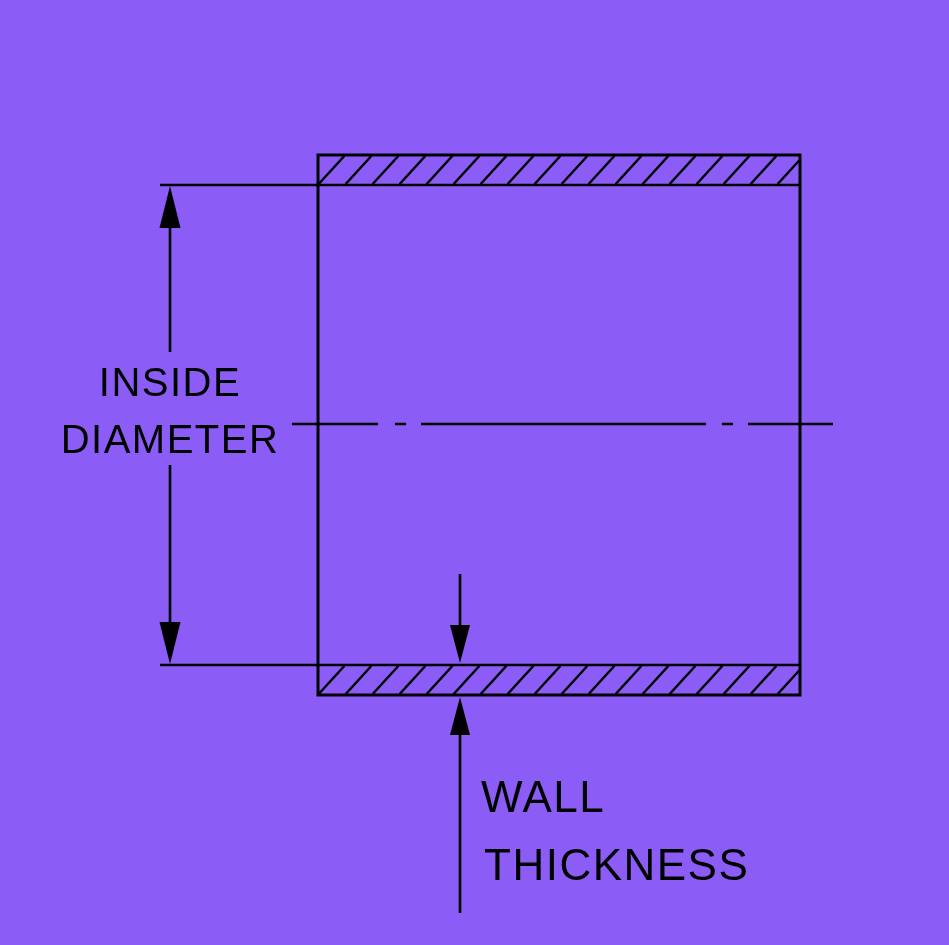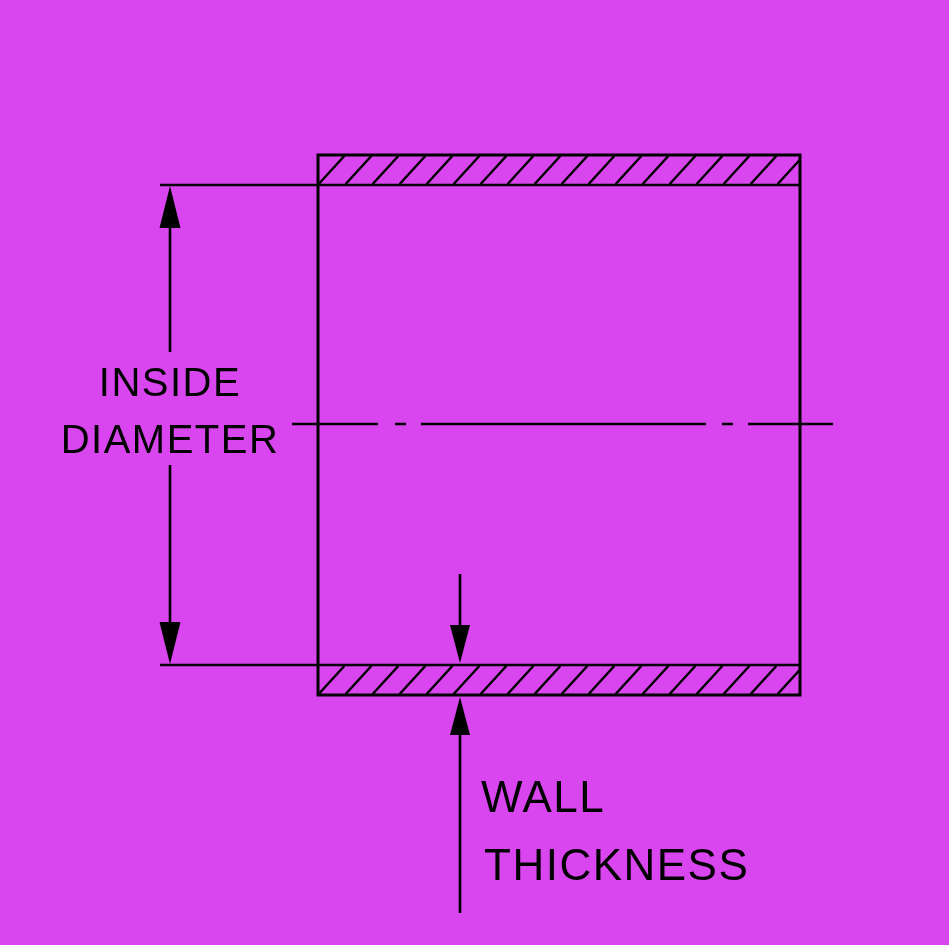--- a/index.html
+++ b/index.html
@@ -4,21 +4,21 @@
 <style>
   html, body {
     margin: 0;
     padding: 0;
     background: #ffffff;
   }
   .canvas {
     position: relative;
     width: 949px;
     height: 945px;
-    background: #d946ef;
+    background: #8b5cf6;
     overflow: hidden;
   }
   svg.drawing {
     position: absolute;
     inset: 0;
     width: 949px;
     height: 945px;
   }
   .stroke {
     stroke: #000000;

